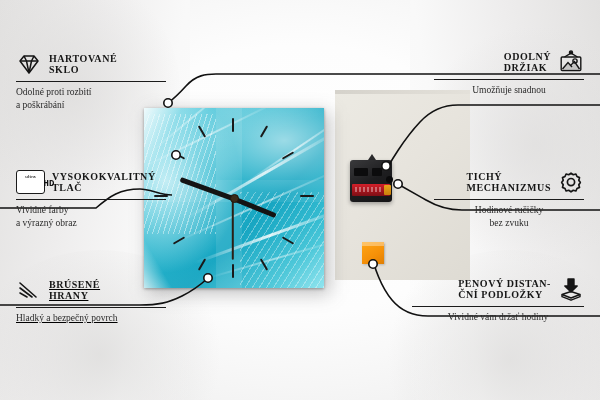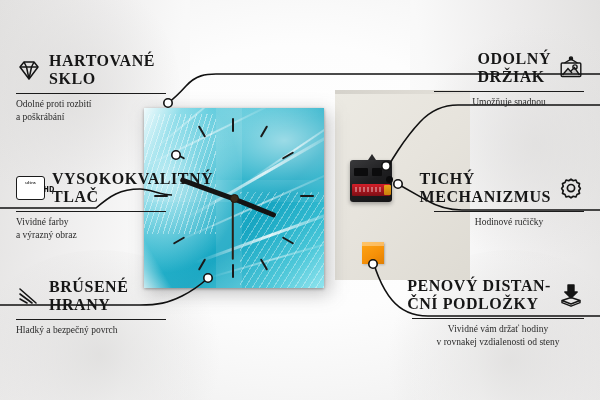--- a/index.html
+++ b/index.html
@@ -96,21 +96,21 @@
   .pad-side{position:absolute;left:240px;top:146px;width:5px;height:20px;background:#d9d7d0;}
 
   
   .connectors{position:absolute;inset:0;}
 
   
   .feat{position:absolute;width:150px;}
   .feat .hdr{display:flex;align-items:center;gap:7px;}
   .feat.right .hdr{justify-content:flex-end;}
   .titles{display:flex;flex-direction:column;line-height:1.12;}
-  .t-line{font-family:"Liberation Serif",serif;font-weight:bold;font-size:16px;
+  .t-line{font-family:"Liberation Serif",serif;font-weight:bold;font-size:10px;
     letter-spacing:.55px;color:#161616;white-space:nowrap;}
   .feat.right .titles{align-items:flex-start;text-align:right;}
   .rule{height:1px;background:#1b1b1b;margin:5px 0 4px 0;}
   .sub{font-family:"Liberation Serif",serif;font-size:9.5px;color:#2a2a2a;line-height:1.35;}
   .feat.right .sub{text-align:center;}
   .ico{width:26px;height:24px;flex:0 0 26px;display:block;}
   .hd-badge{width:27px;height:22px;border:1.4px solid #1b1b1b;border-radius:3px;
     display:flex;flex-direction:column;align-items:center;justify-content:center;flex:0 0 27px;background:#fff;}
   .hd-ultra{font-family:"Liberation Sans",sans-serif;font-size:4.2px;font-weight:bold;
     letter-spacing:.3px;color:#1b1b1b;line-height:1;}
@@ -239,21 +239,21 @@
         <span class="t-line">TLAČ</span>
       </div>
     </div>
     <div class="rule"></div>
     <div class="sub">
       <div>Vividné farby</div>
       <div>a výrazný obraz</div>
     </div>
   </div>
 
-  <div class="feat left" style="left:16px;top:278px;">
+  <div class="feat left" style="left:16px;top:278px;text-decoration:underline;">
     <div class="hdr">
       <svg class="ico" viewBox="0 0 26 24">
         <g stroke="#151515" stroke-width="1.6" stroke-linecap="round">
           <line x1="4" y1="5" x2="20" y2="19"></line>
           <line x1="4" y1="10" x2="16" y2="19"></line>
           <line x1="4" y1="15" x2="11" y2="19"></line>
         </g>
       </svg>
       <div class="titles">
         <span class="t-line">BRÚSENÉ</span>
@@ -298,37 +298,37 @@
       <svg class="ico" viewBox="0 0 26 24">
         <g fill="none" stroke="#151515" stroke-width="1.7" stroke-linejoin="round">
           <path d="M13 3.2 l2.3 1.5 2.6-.7 1.1 2.5 2.5 1.1 -.7 2.6 1.5 2.3 -1.5 2.3 .7 2.6 -2.5 1.1 -1.1 2.5 -2.6-.7 -2.3 1.5 -2.3-1.5 -2.6 .7 -1.1-2.5 -2.5-1.1 .7-2.6 -1.5-2.3 1.5-2.3 -.7-2.6 2.5-1.1 1.1-2.5 2.6 .7 Z"></path>
           <circle cx="13" cy="12.1" r="3.6"></circle>
         </g>
       </svg>
     </div>
     <div class="rule"></div>
     <div class="sub">
       <div>Hodinové ručičky</div>
+      <div>bez zvuku</div>
     </div>
   </div>
 
   <div class="feat right" style="left:412px;top:277px;width:172px;">
     <div class="hdr">
       <div class="titles">
         <span class="t-line">PENOVÝ DISTAN-</span>
         <span class="t-line">ČNÍ PODLOŽKY</span>
       </div>
       <svg class="ico" viewBox="0 0 26 24">
         <g fill="none" stroke="#151515" stroke-width="1.4" stroke-linejoin="round">
           <path d="M10 2 h6 v7 h3.2 L13 15 L6.8 9 H10 Z" fill="#151515"></path>
           <path d="M13 14.5 L22 17.5 L13 21 L4 17.5 Z"></path>
           <path d="M4 17.5 v2.2 L13 23.2 L22 19.7 v-2.2"></path>
         </g>
       </svg>
     </div>
     <div class="rule"></div>
     <div class="sub">
       <div>Vividné vám držať hodiny</div>
-      <div>v rovnakej vzdialenosti od steny</div>
     </div>
   </div>
 
 </div>
 
 </body></html>

